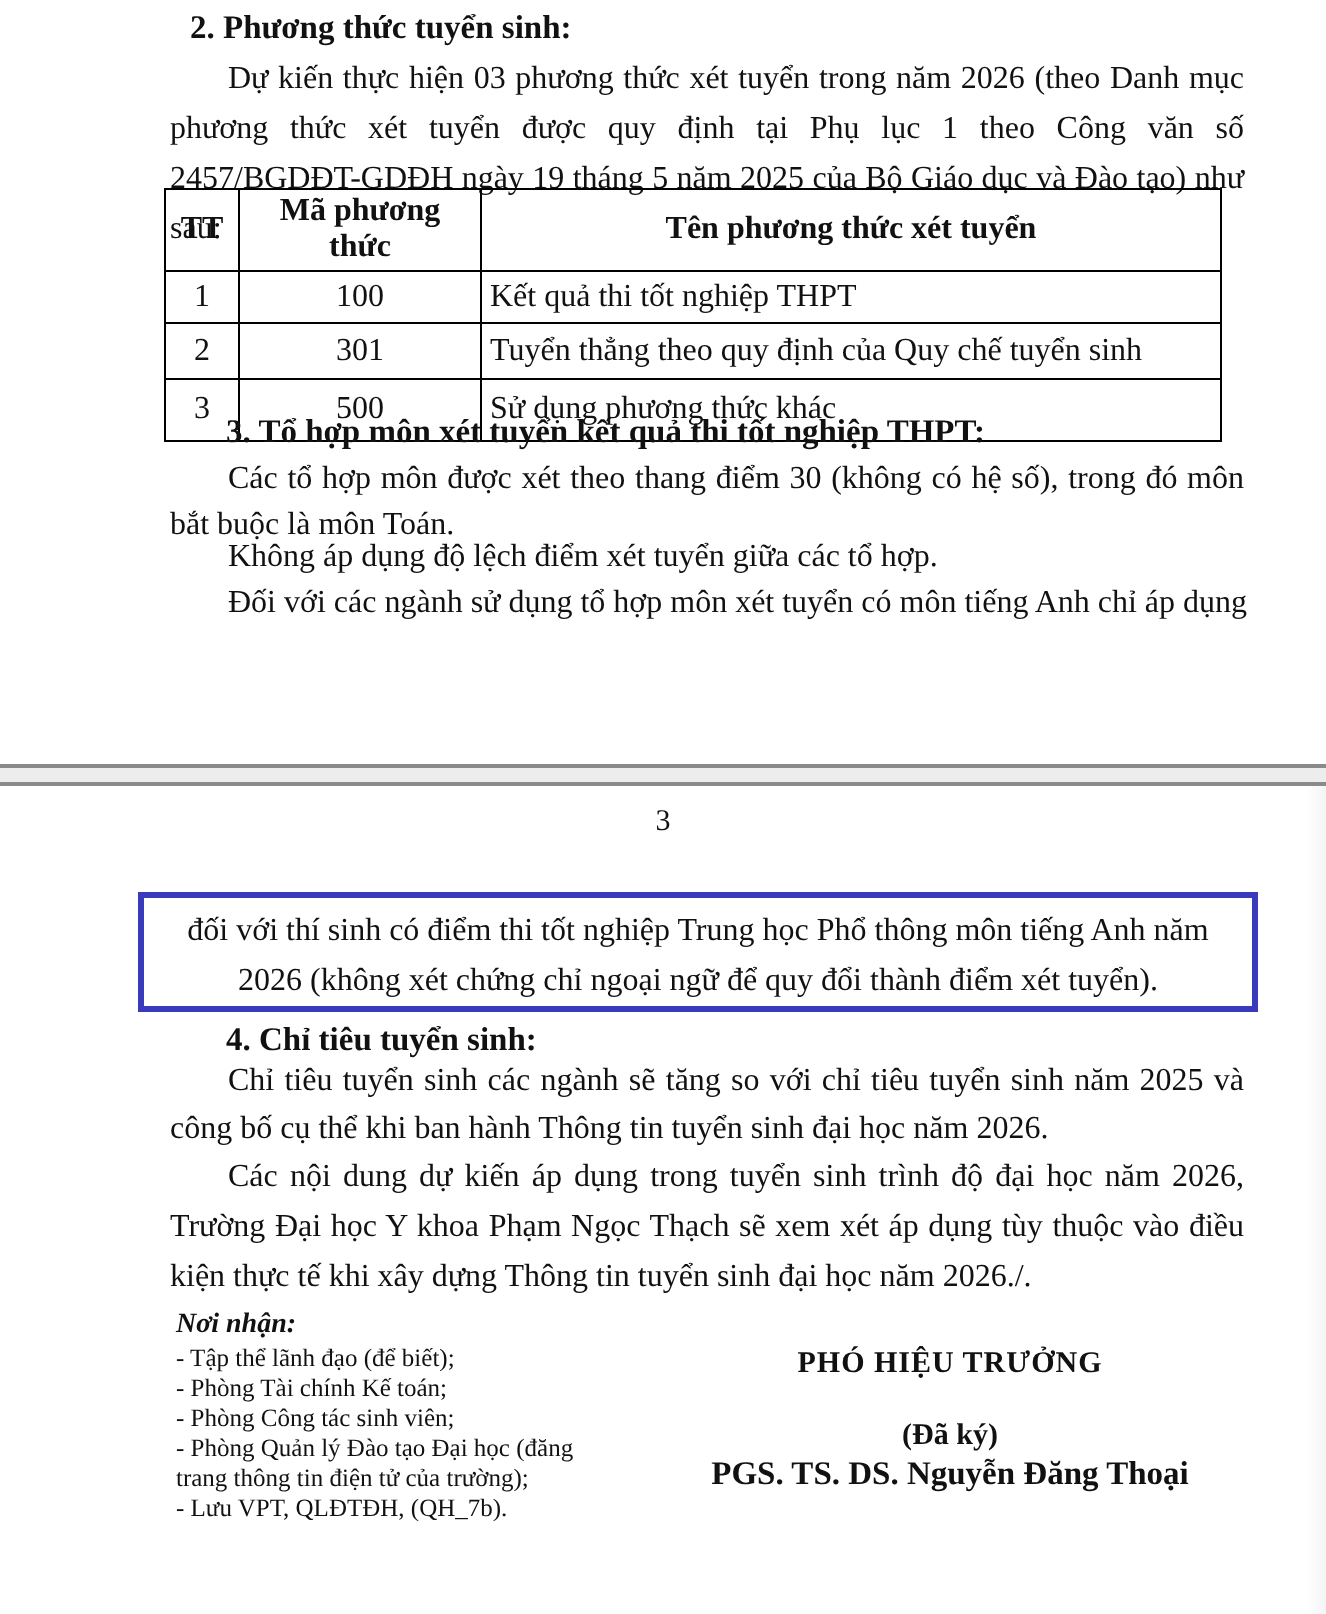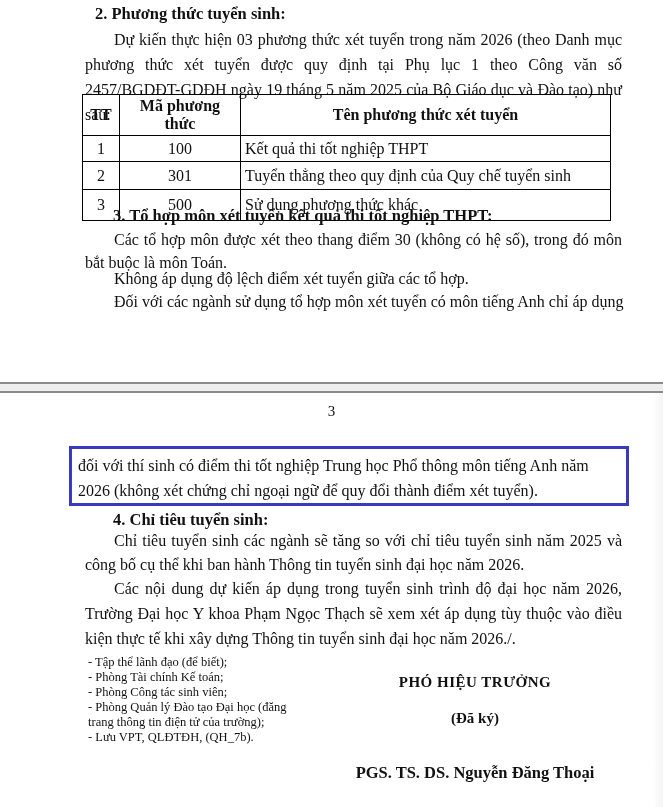--- a/index.html
+++ b/index.html
@@ -66,37 +66,37 @@
   
   .highlight-box {
     left: 69px; top: 446px;
     width: 560px; height: 60px;
     border: 3px solid #3a3abd;
   }
   .highlight-box .box-text {
     font-size: 16px;
     line-height: 25px;
     padding: 4px 6px 0 6px;
-    text-align: left;
+    text-align: center;
   }
 
   
   .recipients { left: 88px; top: 655px; width: 222px; }
   .recipients-heading {
     font-weight: bold;
     font-style: italic;
     font-size: 14px;
     margin-bottom: 1px;
   }
   .recipients-list { list-style: none; font-size: 12.5px; line-height: 15px; }
 
   .signature { left: 345px; top: 674px; width: 260px; text-align: center; }
   .sig-title { font-weight: bold; font-size: 15px; line-height: 17px; letter-spacing: 0.5px; }
   .sig-signed { font-weight: bold; font-size: 15px; margin-top: 19px; }
-  .sig-name { font-weight: bold; font-size: 16.5px; margin-top: 36px; white-space: nowrap; }
+  .sig-name { font-weight: bold; font-size: 16.5px; white-space: nowrap; }
 
   .edge-shade {
     right: 0; top: 393px;
     width: 10px; height: 414px;
     background: linear-gradient(to right, rgba(0,0,0,0), rgba(0,0,0,0.045));
   }
 
   
   #intro-para   { top: 27px;  line-height: 25px; }
   #s3-para1     { top: 228px; line-height: 23px; }
@@ -157,20 +157,21 @@
   <div class="box-text">đối với thí sinh có điểm thi tốt nghiệp Trung học Phổ thông môn tiếng Anh năm 2026 (không xét chứng chỉ ngoại ngữ để quy đổi thành điểm xét tuyển).</div>
 </div>
 
 <div class="abs heading" style="top:510px; left:113px;">4. Chỉ tiêu tuyển sinh:</div>
 
 <div class="abs para" id="s4-para1">Chỉ tiêu tuyển sinh các ngành sẽ tăng so với chỉ tiêu tuyển sinh năm 2025 và công bố cụ thể khi ban hành Thông tin tuyển sinh đại học năm 2026.</div>
 
 <div class="abs para" id="s4-para2">Các nội dung dự kiến áp dụng trong tuyển sinh trình độ đại học năm 2026, Trường Đại học Y khoa Phạm Ngọc Thạch sẽ xem xét áp dụng tùy thuộc vào điều kiện thực tế khi xây dựng Thông tin tuyển sinh đại học năm 2026./.</div>
 
 <div class="abs recipients">
+  <div class="recipients-heading">Nơi nhận:</div>
   <ul class="recipients-list">
     <li>- Tập thể lãnh đạo (để biết);</li>
     <li>- Phòng Tài chính Kế toán;</li>
     <li>- Phòng Công tác sinh viên;</li>
     <li>- Phòng Quản lý Đào tạo Đại học (đăng trang thông tin điện tử của trường);</li>
     <li>- Lưu VPT, QLĐTĐH, (QH_7b).</li>
   </ul>
 </div>
 
 <div class="abs signature">

